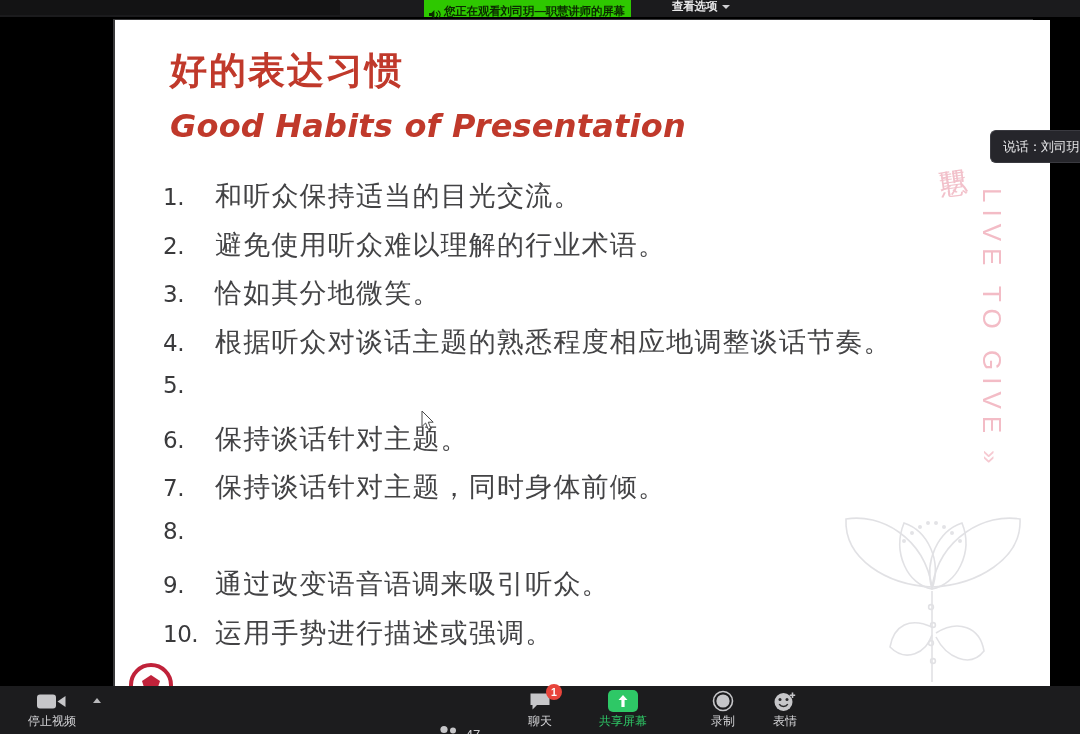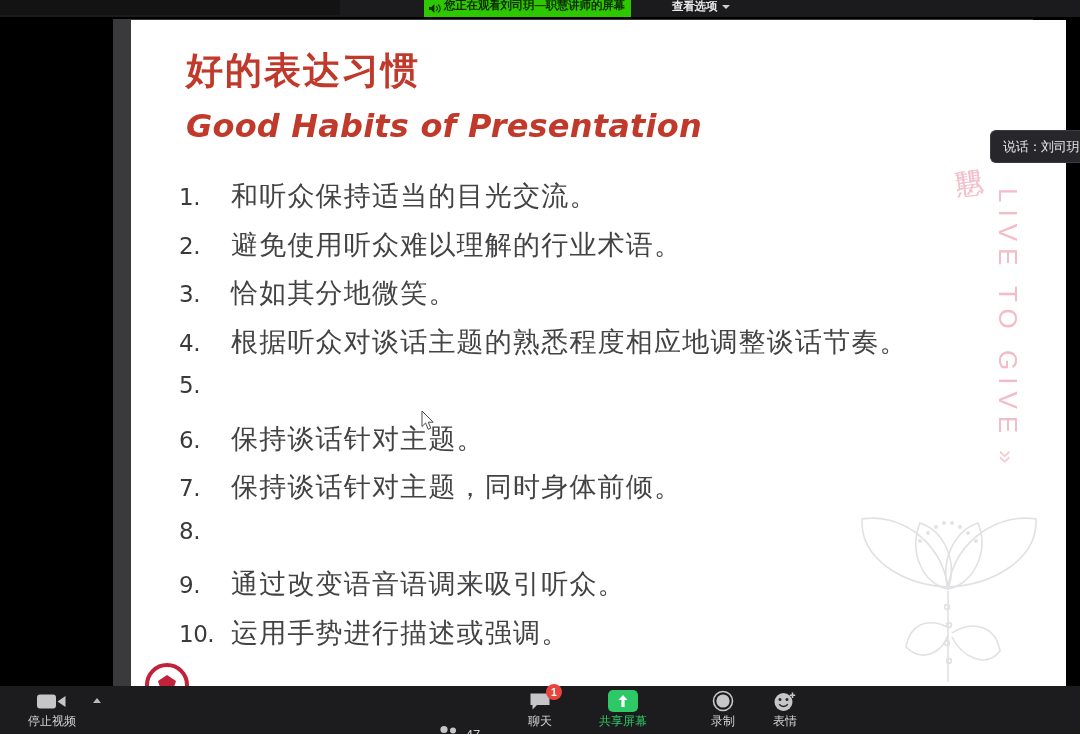--- a/index.html
+++ b/index.html
@@ -17,21 +17,21 @@
     background: #1b1b1d; z-index: 40;
     display: flex; align-items: center; justify-content: center;
   }
   .topbar-left-fill {
     position: absolute; left: 0; top: 0; width: 340px; height: 15px;
     background: #131314;
   }
   .share-pill {
     position: absolute; left: 424px; top: 0px;
     height: 17px; background: #2ec800;
-    display: flex; align-items: flex-start; gap: 3px;
+    display: flex; align-items: flex-end; gap: 3px;
     padding: 0 6px 0 5px; z-index: 41;
   }
   .share-pill .spk { width: 12px; height: 11px; flex: none; }
   .share-pill-text {
     font-size: 11.5px; color: #0b2a00; font-weight: 700;
     letter-spacing: -0.2px; white-space: nowrap; line-height: 1;
   }
   .view-options {
     position: absolute; left: 668px; top: 1px;
     display: flex; align-items: center; gap: 5px; z-index: 41;
@@ -46,21 +46,21 @@
     width: 0; height: 0; border-left: 4px solid transparent;
     border-right: 4px solid transparent; border-top: 4px solid #cfcfd2;
   }
 
   
   .slide-shadow {
     position: absolute; left: 113px; top: 19px;
     width: 920px; height: 668px; background: #3a3a3c;
   }
   .slide {
-    position: absolute; left: 131px; top: 20px;
+    position: absolute; left: 115px; top: 20px;
     width: 935px; height: 667px;
     background: #ffffff; overflow: hidden;
   }
 
   .slide-title-cn {
     position: absolute; left: 55px; top: 32px;
     font-family: "DejaVu Sans", sans-serif;
     font-size: 37px; font-weight: 700; color: #c0392b;
     letter-spacing: 2px; line-height: 1;
   }

